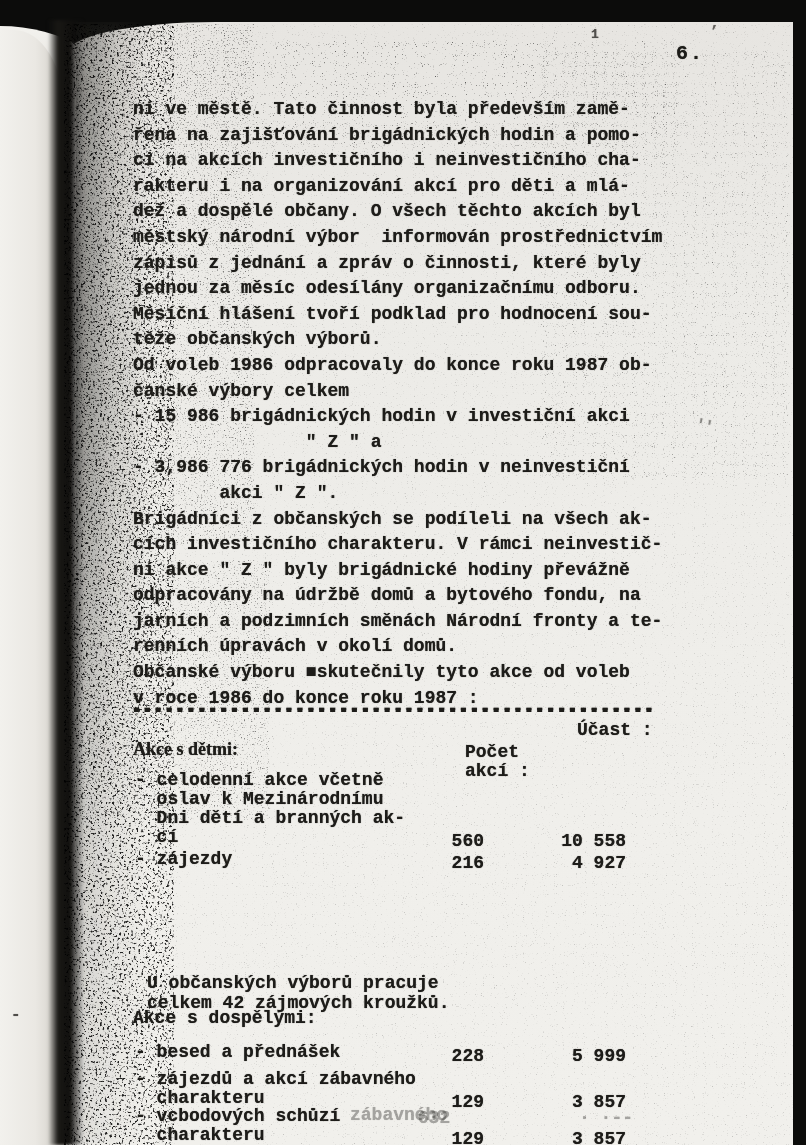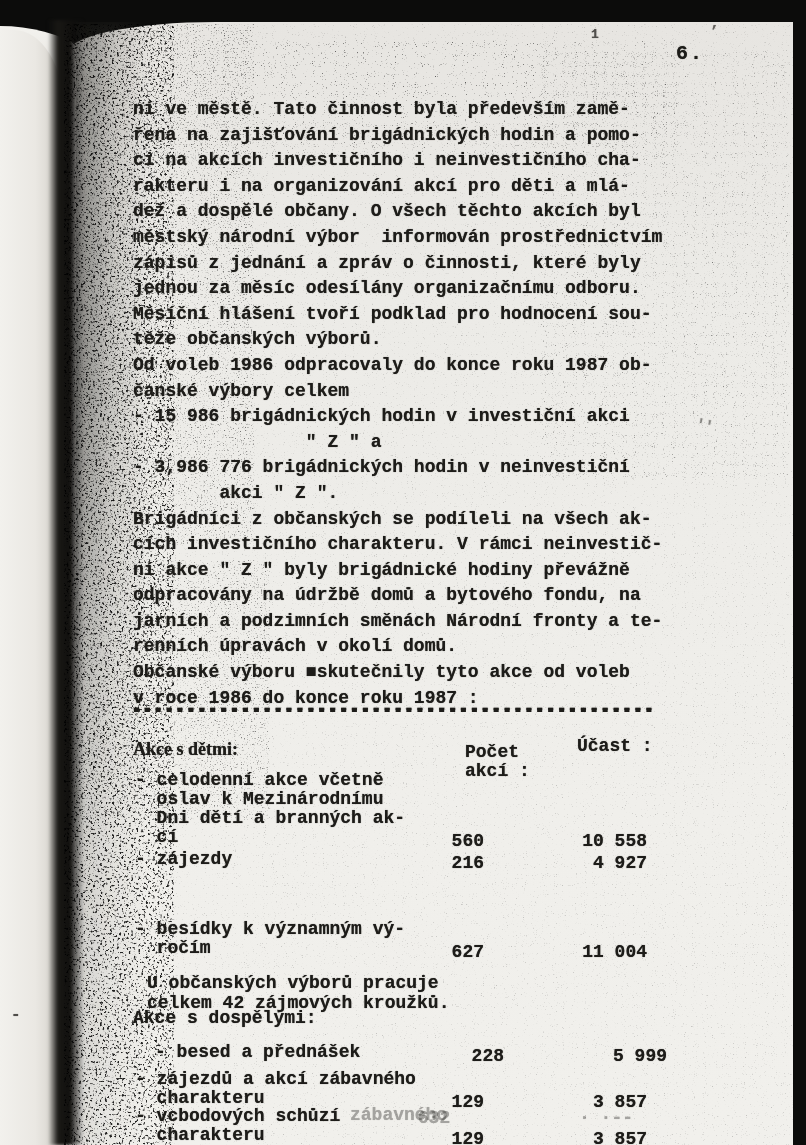--- a/index.html
+++ b/index.html
@@ -46,27 +46,27 @@
   .page-number{position:absolute;left:543px;top:42px;font-size:20px;letter-spacing:2px;}
   .main-text{position:absolute;left:0;top:97px;margin:0;font:inherit;line-height:25.6px;white-space:pre;}
   .divider{
     position:absolute;left:-2px;top:699px;letter-spacing:.1px;white-space:pre;
     text-shadow:0 1.6px 0 currentColor,0 0 .8px rgba(32,30,26,.85);
   }
   .t-title{position:absolute;left:0;}
   .t1-title{top:739px;font-family:Liberation Serif, serif;}
   .t2-title{top:1008px;}
   .h-count{position:absolute;left:324px;top:735px;margin:8px;font:inherit;line-height:19px;white-space:pre;}
-  .h-att{position:absolute;left:444px;top:736px;}
+  .h-att{position:absolute;left:444px;top:720px;}
   .note{position:absolute;left:0;top:960px;margin:14px;font:inherit;line-height:19.5px;white-space:pre;}
   .t-row{position:absolute;left:2px;width:512px;line-height:19px;}
   .t-label{margin:0;font:inherit;line-height:19px;white-space:pre;}
   .t-count,.t-att{position:absolute;bottom:-4px;text-align:right;}
   .t-count{left:249px;width:100px;}
-  .t-att{left:392px;width:120px;font-family:Liberation Mono, monospace;}
+  .t-att{left:371px;width:120px;font-family:Liberation Mono, monospace;}
   .ghost{opacity:.36;filter:blur(.7px);}
   .g-tail{position:absolute;top:-1px;left:215px;white-space:pre;text-align:right;}
   .g-count{position:absolute;top:2px;left:249px;width:100px;text-align:center;}
   .g-att{position:absolute;top:2px;left:378px;width:120px;text-align:right;}
   
   .art{position:absolute;color:#2c2a27;font-weight:bold;}
   .a1{left:591px;top:27px;font-size:13px;opacity:.8;}
   .a2{left:710px;top:24px;font-size:14px;opacity:.7;}
   .a3{left:696px;top:418px;font-size:14px;opacity:.55;transform:rotate(12deg);}
   .a4{left:11px;top:1006px;font-size:16px;opacity:.85;color:#34322e;}
@@ -150,27 +150,21 @@
   Dni dětí a branných ak-
   cí</pre>
     <span class="t-count">560</span>
     <span class="t-att">10 558</span>
   </div>
       <div class="t-row txt" style="top: 850px; height: 19px;">
     <pre class="t-label">- zájezdy</pre>
     <span class="t-count">216</span>
     <span class="t-att">4 927</span>
   </div>
-      <div class="t-row txt" style="top: 920px; height: 38px;">
-    <pre class="t-label">- besídky k významným vý-
-  ročím</pre>
-    <span class="t-count">627</span>
-    <span class="t-att">11 004</span>
-  </div>
-      <div class="t-row txt" style="top: 1043px; height: 19px; margin-left: 20px;">
+      <div class="t-row txt" style="top: 1043px; height: 19px;">
     <pre class="t-label">- besed a přednášek</pre>
     <span class="t-count">228</span>
     <span class="t-att">5 999</span>
   </div>
       <div class="t-row txt" style="top: 1070px; height: 38px;">
     <pre class="t-label">- zájezdů a akcí zábavného
   charakteru</pre>
     <span class="t-count">129</span>
     <span class="t-att">3 857</span>
   </div>

